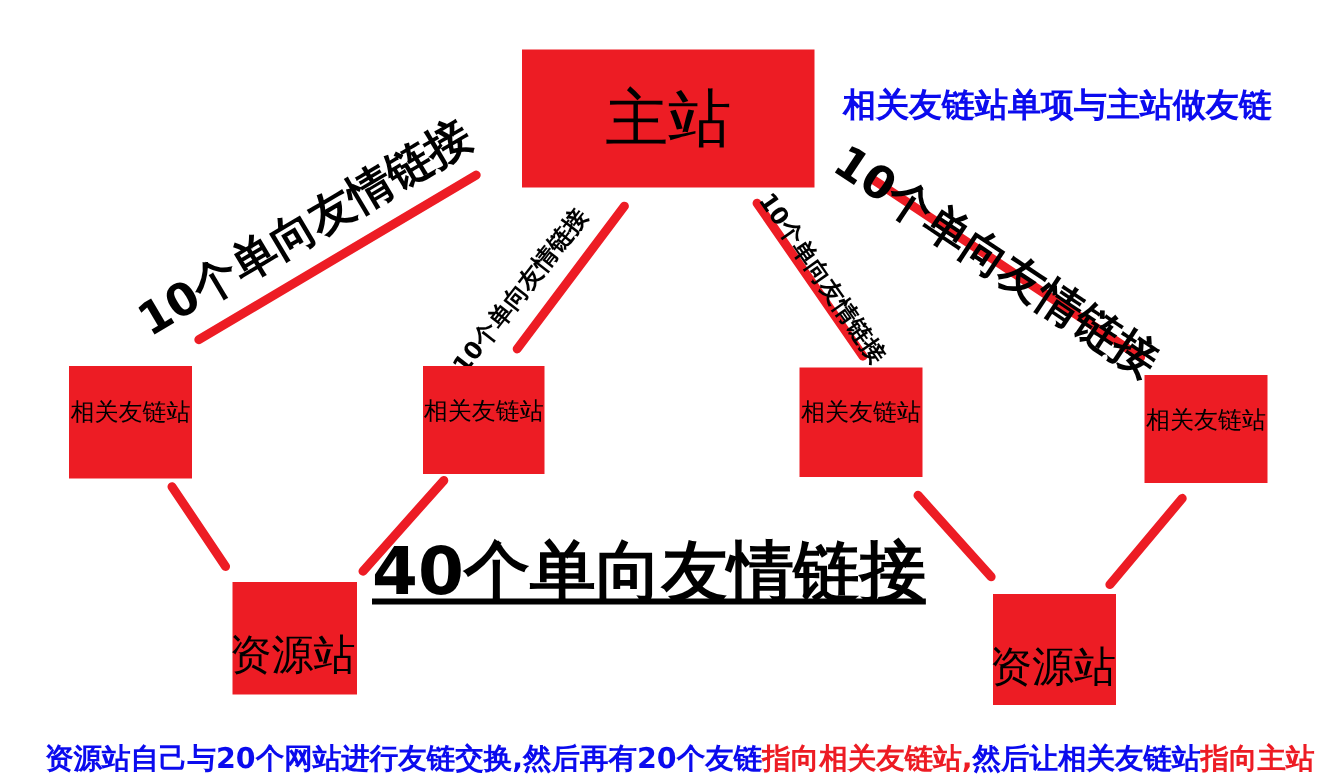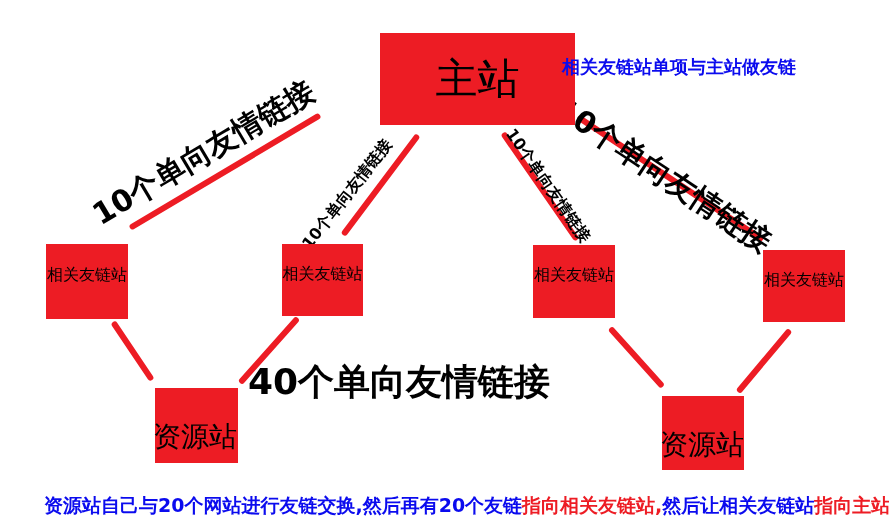--- a/index.html
+++ b/index.html
@@ -5,21 +5,21 @@
   :root { --red:#ed1c24; --blue:#0b0bee; --black:#000000; }
   * { box-sizing:border-box; margin:0; padding:0; }
   body { background:#ffffff; font-family:"DejaVu Sans","Liberation Sans",sans-serif; }
   .canvas{
     position:relative; width:889px; height:521px; background:#ffffff; overflow:hidden;
   }
   .box{
     position:absolute; background:var(--red); color:var(--black);
     display:flex; align-items:center; justify-content:center;
   }
-  .box-main{ left:348px; top:33px; width:195px; height:92px; font-size:42px;margin-left:32px; }
+  .box-main{ left:348px; top:33px; width:195px; height:92px; font-size:42px; }
   .box-rel{ font-size:16px; padding-bottom:12px; white-space:nowrap;align-items:center; }
   .box-rel-1{ left:46px;  top:244px; width:82px; height:75px; }
   .box-rel-2{ left:282px; top:244px; width:81px; height:72px; }
   .box-rel-3{ left:533px; top:245px; width:82px; height:73px; }
   .box-rel-4{ left:763px; top:250px; width:82px; height:72px; }
   .box-res{ }
   .box-res-1{ left:155px; top:388px; width:83px; height:75px; }
   .box-res-2{ left:662px; top:396px; width:82px; height:74px; }
   .res-label{
     position:absolute; left:-2px; top:30px; font-size:28px; white-space:nowrap; color:var(--black);text-align:right;
@@ -41,29 +41,29 @@
   }
   .diag-label-1{ left:103px; top:200px; font-size:30px; line-height:30px;
                  transform-origin:0 100%; transform:rotate(-30.7deg); }
   .diag-label-2{ left:312px; top:236px; font-size:16px; line-height:16px;
                  transform-origin:0 100%; transform:rotate(-52deg); }
   .diag-label-3{ left:516px; top:126px; font-size:16px; line-height:16px;
                  transform-origin:0 0;   transform:rotate(55deg); }
   .diag-label-4{ left:567px; top:93px;  font-size:30px; line-height:30px;
                  transform-origin:0 0;   transform:rotate(33.6deg); }
   .top-note{
-    position:absolute; left:562px; top:55px; font-size:18px; font-weight:bold;
+    position:absolute; left:562px; top:55px; font-size:22px; font-weight:bold;
     color:var(--blue); white-space:nowrap;
   }
   .big-center{
-    position:absolute; left:248px; top:358px; font-size:36px; line-height:48px;
-    font-weight:bold; color:var(--black); white-space:nowrap;
+    position:absolute; left:248px; top:358px; font-size:44px; line-height:48px;
+    font-weight:bold; color:var(--black); white-space:nowrap;text-decoration:underline;
   }
   .bottom-note{
-    position:absolute; left:44px; top:493px; font-size:19px; font-weight:bold;
+    position:absolute; left:30px; top:493px; font-size:19px; font-weight:bold;
     white-space:nowrap;
   }
   .seg-blue{ color:var(--blue); }
   .seg-red{ color:var(--red); }
 </style>
 </head>
 <body>
 
 <div class="canvas">
 

